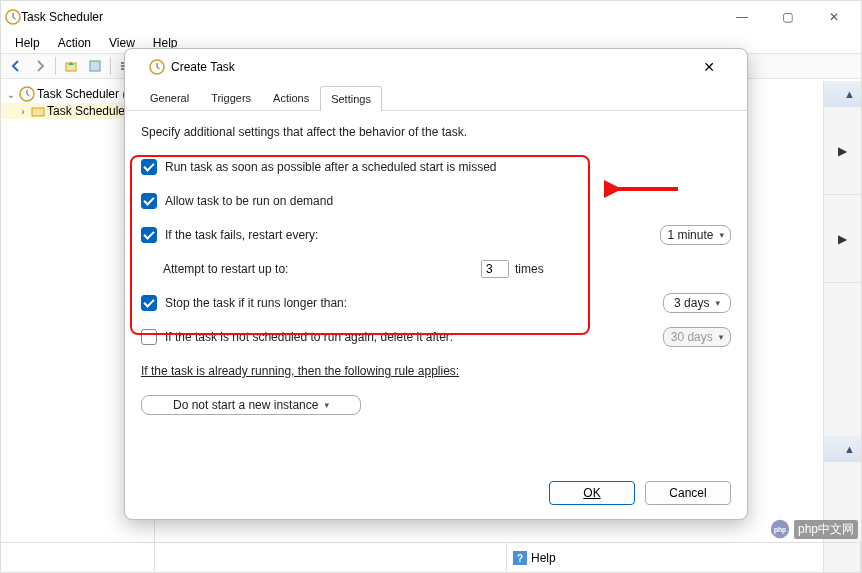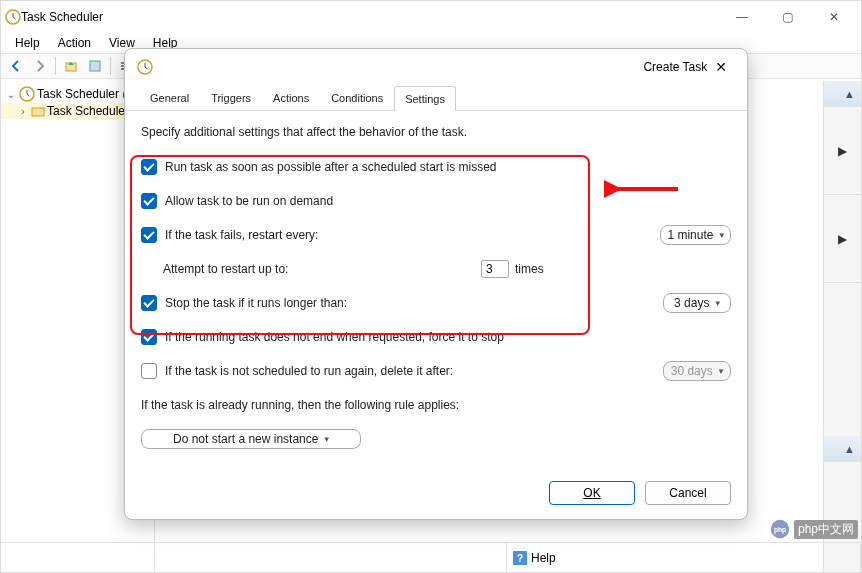--- a/index.html
+++ b/index.html
@@ -33,21 +33,21 @@
 .right-panel { position: absolute; right: 0; top: 80px; bottom: 0; width: 38px; background: #f5f5f5; border-left: 1px solid #e0e0e0; }
 .right-panel .header { height: 26px; background: linear-gradient(#eaf0f8, #d9e4f1); display: flex; align-items: center; justify-content: flex-end; padding: 0 6px; }
 .right-panel .row { height: 88px; border-bottom: 1px solid #e0e0e0; display: flex; align-items: center; justify-content: center; color: #333; }
 
 
 .statusbar { position: absolute; bottom: 0; left: 0; right: 0; height: 30px; display: flex; border-top: 1px solid #e0e0e0; }
 .statusbar .cell { border-right: 1px solid #e0e0e0; height: 100%; display: flex; align-items: center; padding: 0 6px; gap: 4px; font-size: 12px; }
 
 
 .dialog { position: absolute; left: 124px; top: 48px; width: 624px; height: 472px; background: #fff; border: 1px solid #bbb; border-radius: 8px; box-shadow: 0 6px 20px rgba(0,0,0,0.25); }
-.dialog .dlg-title { height: 36px; display: flex; align-items: center; padding: 0 12px; text-align: right; }
+.dialog .dlg-title { height: 36px; display: flex; align-items: center; padding: 0 24px; }
 .dialog .dlg-title .t { font-size: 12px; margin-left: 6px; flex: 1; }
 .tabs { display: flex; padding: 0 14px; border-bottom: 1px solid #ddd; gap: 0; align-items: flex-end; }
 .tab { padding: 6px 10px; font-size: 11px; color: #222; border: 1px solid transparent; border-bottom: none; cursor: pointer; }
 .tab.active { border-color: #ccc; background: #fff; border-radius: 3px 3px 0 0; position: relative; top: 1px; }
 
 .dlg-body { padding: 10px 16px 16px 16px; font-size: 12px; color: #222; }
 .note { margin: 4px 0 16px 0; }
 
 .opt-row { display: flex; align-items: center; min-height: 24px; margin: 10px 0; }
 .opt-row.sub { margin-left: 22px; }
@@ -199,21 +199,20 @@
         <path d="M8 4v4l2.5 2" stroke="#555" stroke-width="1" fill="none"></path>
       </svg>
     <span class="t">Create Task</span>
     <span style="font-size:14px;padding:4px 8px;">✕</span>
   </div>
 
   <div class="tabs">
     <div class="tab">General</div>
     <div class="tab">Triggers</div>
     <div class="tab">Actions</div>
-    <div class="tab">Conditions</div>
     <div class="tab active">Settings</div>
   </div>
 
   <div class="dlg-body">
     <div class="note">Specify additional settings that affect the behavior of the task.</div>
 
     <div class="opt-row">
       <span class="cb checked"></span>
       <span class="lbl">Run task as soon as possible after a scheduled start is missed</span>
     </div>
@@ -240,35 +239,31 @@
 
     <div class="opt-row">
       <span class="cb checked"></span>
       <span class="lbl">Stop the task if it runs longer than:</span>
       <span class="sel">
           <span>3 days</span>
           <span class="caret">▾</span>
         </span>
     </div>
 
-    <div class="opt-row">
-      <span class="cb checked"></span>
-      <span class="lbl">If the running task does not end when requested, force it to stop</span>
-    </div>
 
     <div class="opt-row">
       <span class="cb"></span>
       <span class="lbl">If the task is not scheduled to run again, delete it after:</span>
       <span class="sel disabled">
           <span>30 days</span>
           <span class="caret">▾</span>
         </span>
     </div>
 
-    <div class="opt-row" style="margin-top:2px;">
+    <div class="opt-row" style="margin-top:2px;text-decoration:underline;">
       <span class="lbl">If the task is already running, then the following rule applies:</span>
     </div>
 
     <div class="opt-row">
       <span class="sel" style="min-width:220px;">
           <span>Do not start a new instance</span>
           <span class="caret">▾</span>
         </span>
     </div>
   </div>

